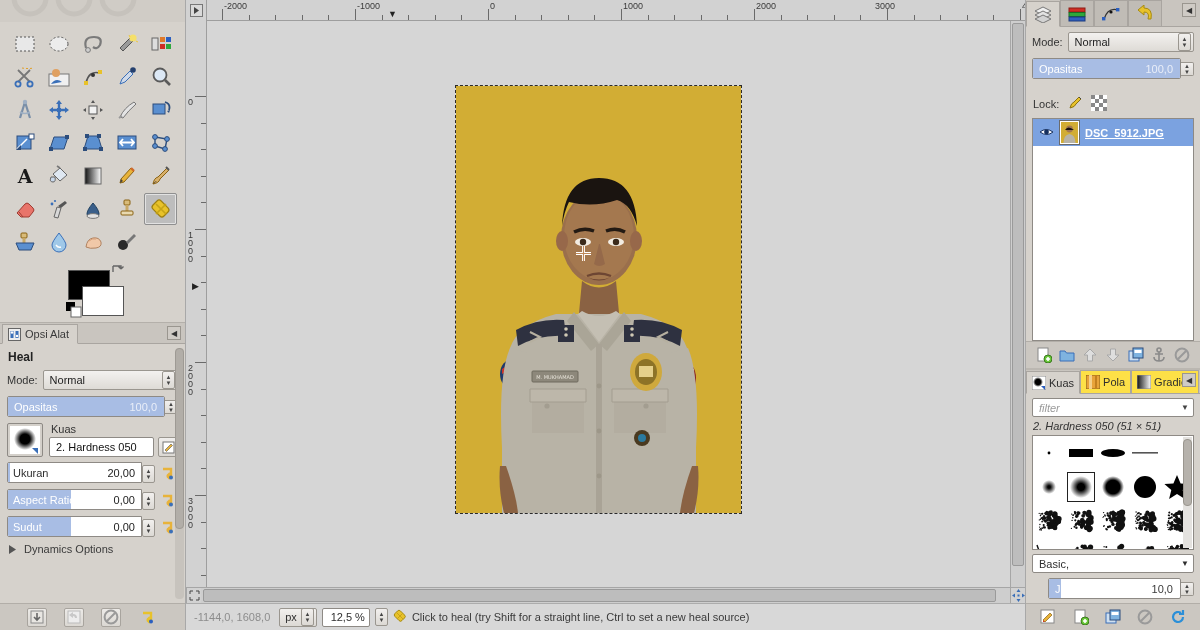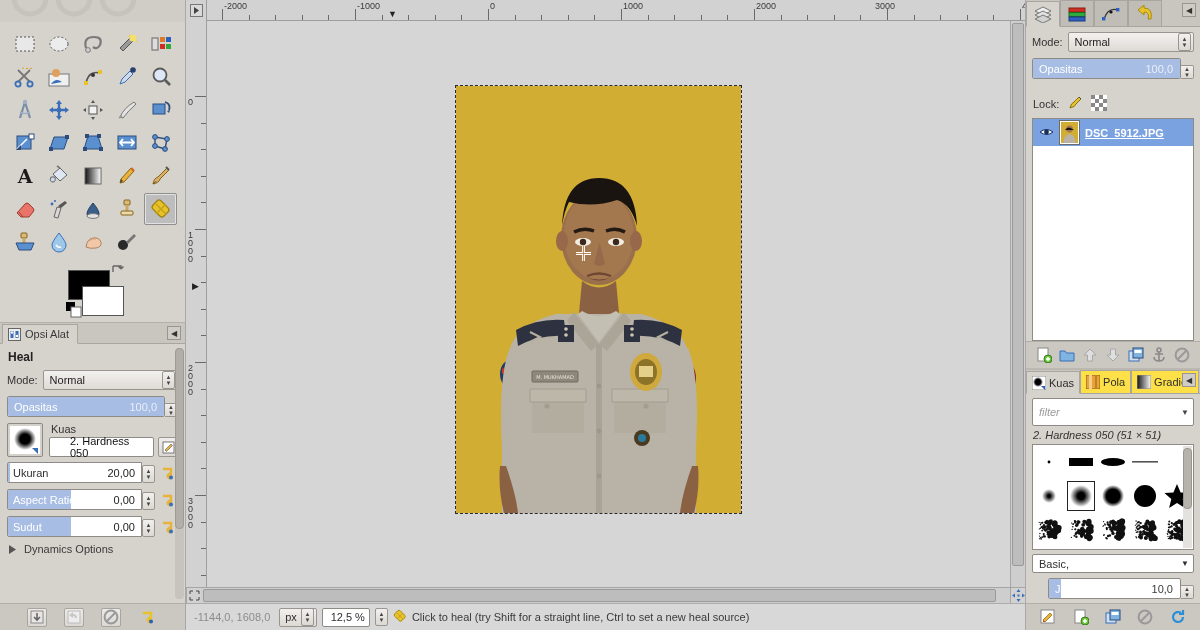--- a/index.html
+++ b/index.html
@@ -46,27 +46,27 @@
   .combo .spin { margin-left:auto; }
   .spin { width:13px; height:18px; display:flex; flex-direction:column; align-items:center; justify-content:center;
           background:linear-gradient(#f2f0ee,#dcd9d4); border:1px solid #9a968f; border-radius:2px; }
   .spin i { font-style:normal; font-size:6px; line-height:6px; color:#444; }
   .slider { position:relative; height:21px; border:1px solid #8e8a85; background:#fff; border-radius:2px;
             display:flex; align-items:center; overflow:hidden; flex:1; }
   .slider .fill { position:absolute; left:0; top:0; bottom:0; background:#a8bde4; }
   .slider .sl-name { position:relative; padding-left:6px; font-size:11px; color:#ffffff; }
   .slider .sl-val { position:relative; margin-left:auto; padding-right:7px; font-size:11px; color:#e9eef8; }
   .slider.part .sl-val { color:#3a3a3a; }
-  .sliderwrap { display:flex; align-items:flex-end; gap:0; margin-bottom:6px; }
+  .sliderwrap { display:flex; align-items:center; gap:0; margin-bottom:6px; }
   .sliderwrap .spin { border-left:none; border-radius:0 2px 2px 0; height:auto; }
   .brushrow { display:flex; align-items:flex-start; gap:6px; margin-bottom:5px; }
   .brushprev { width:36px; height:34px; background:#d4d0ca; border:1px solid #8e8a85; border-radius:2px;
                display:flex; align-items:center; justify-content:center; position:relative; }
   .txtfield { height:20px; background:#fff; border:1px solid #8e8a85; border-radius:2px; display:flex;
-              align-items:center; padding:0 20px; font-size:11px; color:#111; flex:1; }
+              align-items:center; padding:0 6px; font-size:11px; color:#111; flex:1; }
   .editbtn { width:20px; height:20px; background:linear-gradient(#f0eeec,#dbd8d3); border:1px solid #9a968f;
              border-radius:2px; display:flex; align-items:center; justify-content:center; }
   .resetbtn { width:20px; height:21px; display:flex; align-items:center; justify-content:center; margin-left:3px; }
   .numrow { display:flex; align-items:flex-end; margin-bottom:6px; }
   .numbox { flex:1; height:21px; border:1px solid #8e8a85; background:#fff; display:flex; align-items:center;
             position:relative; overflow:hidden; border-radius:2px 0 0 2px; }
   .numbox .nfill { position:absolute; left:0; top:0; bottom:0; background:#a8bde4; }
   .numbox .nname { position:relative; padding-left:5px; font-size:11px; }
   .numbox .nval { position:relative; margin-left:auto; padding-right:6px; font-size:11px; color:#222; }
   .numbox.blue .nname { color:#fff; }
@@ -132,21 +132,21 @@
   .layername { font-size:11px; font-weight:bold; color:#fff;text-decoration:underline; }
   .dockfooter { height:27px; background:#cbc7c1; display:flex; align-items:center; justify-content:space-around;
                 padding:0 6px; border-top:1px solid #b2aea8; }
   .brushdock { flex:1; display:flex; flex-direction:column; min-height:0; }
   .brtabs { height:24px; background:#c9c5bf; display:flex; align-items:flex-end; position:relative;
             border-bottom:1px solid #a9a5a0; }
   .brtab { height:23px; display:flex; align-items:center; gap:3px; padding:0 5px; font-size:11px;
            background:#fde047; border:1px solid #a9a5a0; border-bottom:none; }
   .brtab.active { background:#d6d2cc; border-bottom:1px solid #d6d2cc; margin-bottom:-1px; }
   .brbody { padding:4px 6px 0 6px; flex:1; display:flex; flex-direction:column; min-height:0; }
-  .filterbox { height:28px; background:#fff; border:1px solid #8e8a85; border-radius:2px; display:flex;
+  .filterbox { height:19px; background:#fff; border:1px solid #8e8a85; border-radius:2px; display:flex;
                align-items:center; padding:0 4px 0 6px; font-size:11px; color:#9a9a9a; font-style:italic; }
   .filterbox .caret { margin-left:auto; font-size:8px; color:#444; font-style:normal; }
   .brname { font-size:11px; font-style:italic; color:#333; margin:3px 0 3px 1px; }
   .brgrid { flex:1; background:#fff; border:1px solid #8e8a85; position:relative; overflow:hidden;
             display:grid; grid-template-columns:repeat(5,1fr); grid-auto-rows:34px; min-height:0; }
   .brcell { position:relative; display:flex; align-items:center; justify-content:center; }
   .brcell.sel { outline:1px solid #222; outline-offset:-3px; }
   .brgrid .gscroll { position:absolute; right:1px; top:1px; bottom:1px; width:9px; background:#e4e2df; }
   .brgrid .gscroll i { position:absolute; left:0; right:0; top:2px; height:60%; background:#b6b2ac;
                        border:1px solid #9a968f; border-radius:4px; display:block; }

